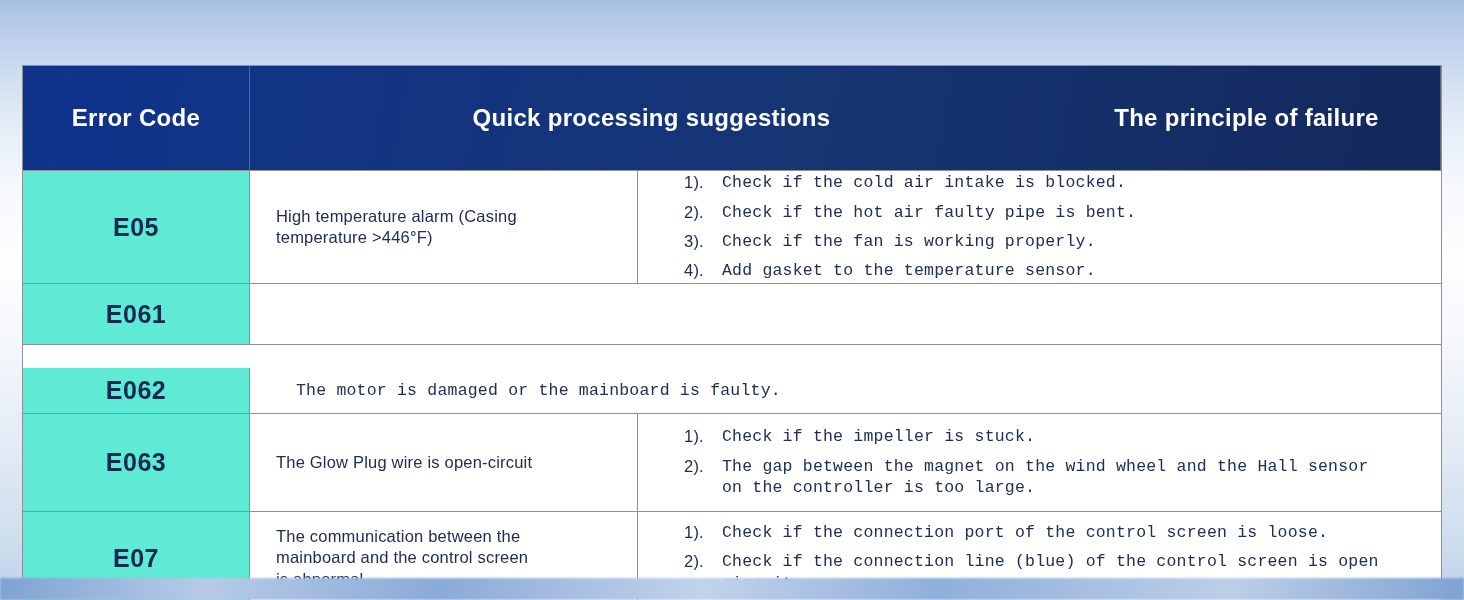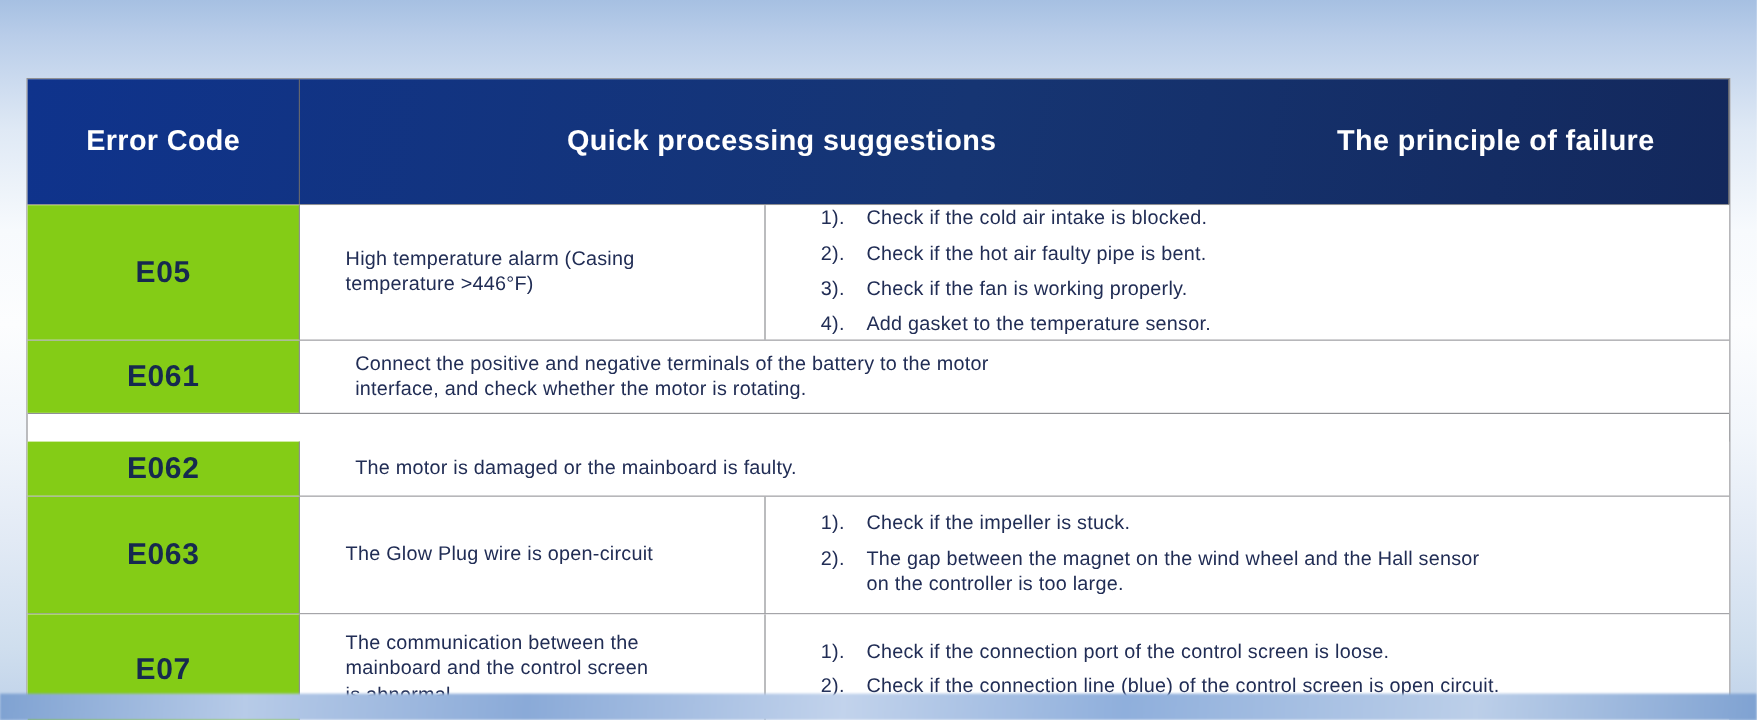--- a/index.html
+++ b/index.html
@@ -41,36 +41,36 @@
     background:#ffffff;
   }
   .trow:last-child{border-bottom:none;}
   .trow:nth-child(1){height:113px;}
   .trow:nth-child(2){height:61px;}
   .trow:nth-child(3){height:46px;margin-top:23px;}
   .trow:nth-child(4){height:98px;}
   .trow:nth-child(5){height:92px;}
   .td{box-sizing:border-box;display:flex;flex-direction:column;justify-content:center;}
   .td.col-code{
-    background:#84cc16;border-right:1px solid #8f9094;
+    background:#5eead4;border-right:1px solid #8f9094;
     align-items:center;
     color:#16294f;font-size:25px;font-weight:700;letter-spacing:.5px;
   }
   .td.col-principle{
-    border-right:1px solid #8f9094;padding:6px 20px 6px 38px;
+    border-right:1px solid #8f9094;padding:6px 20px 6px 26px;
     color:#212d55;font-size:16.5px;line-height:1.3;letter-spacing:.2px;
     white-space:pre-line;
   }
   .td.col-suggestions{
     padding:6px 24px 6px 46px;color:#212d55;font-size:16.5px;
     line-height:1.3;letter-spacing:.2px;gap:8px;
   }
   .sug{display:flex;}
   .sug .marker{flex:none;min-width:26px;margin-right:12px;}
-  .sug .text{white-space:pre-line;}
+  .sug .text{white-space:pre-line;font-family:Liberation Mono, monospace;}
 </style>
 </head>
 <body>
 
 <div class="table-wrap">
   <div class="thead">
     <div class="th col-code">Error Code</div>
     <div class="th col-suggestions">Quick processing suggestions</div>
     <div class="th col-principle">The principle of failure</div>
   </div>
@@ -93,26 +93,20 @@
             <div class="text">Check if the fan is working properly.</div>
           </div>
           <div class="sug">
             <div class="marker">4).</div>
             <div class="text">Add gasket to the temperature sensor.</div>
           </div>
         </div>
       </div>
       <div class="trow">
         <div class="td col-code">E061</div>
-        <div class="td col-suggestions">
-          <div class="sug">
-            <div class="text">Connect the positive and negative terminals of the battery to the motor
-interface, and check whether the motor is rotating.</div>
-          </div>
-        </div>
       </div>
       <div class="trow">
         <div class="td col-code">E062</div>
         <div class="td col-suggestions">
           <div class="sug">
             <div class="text">The motor is damaged or the mainboard is faulty.</div>
           </div>
         </div>
       </div>
       <div class="trow">

